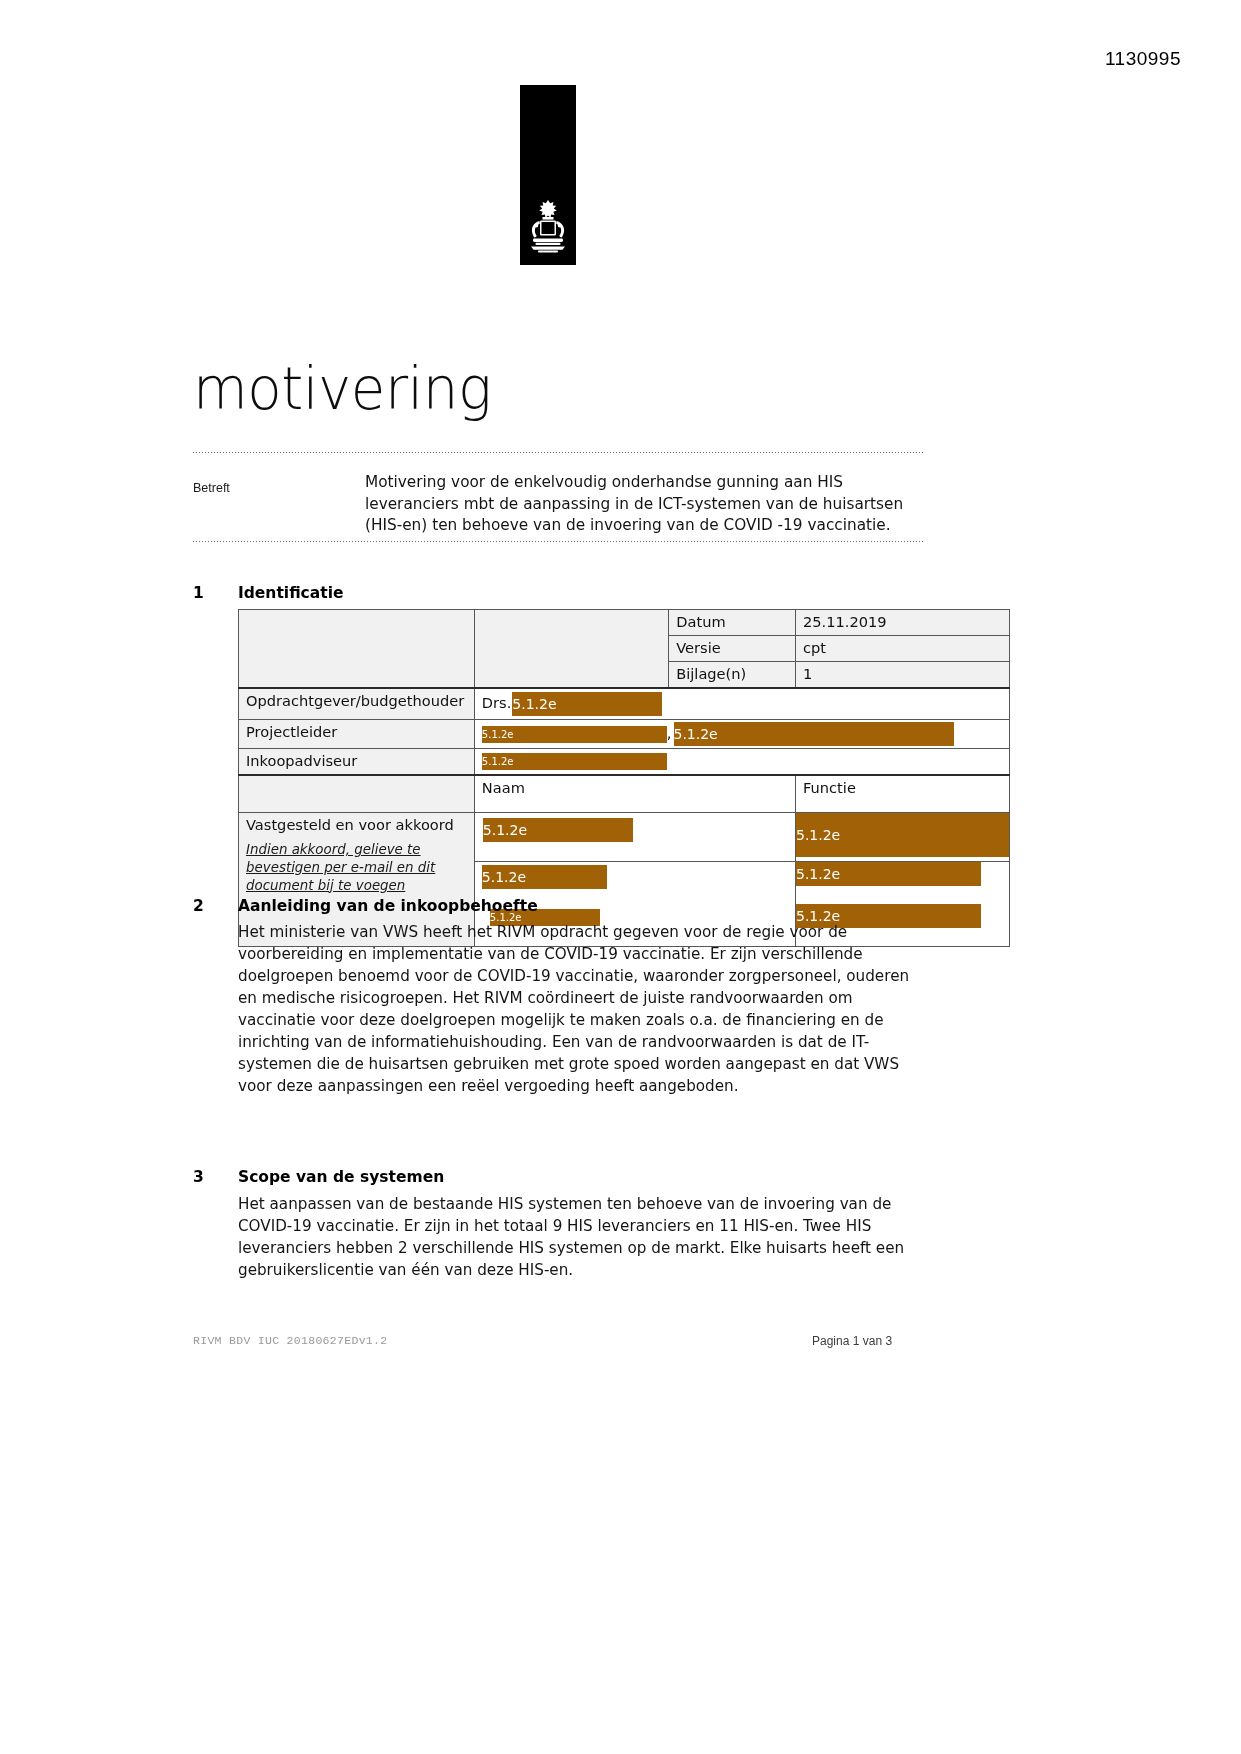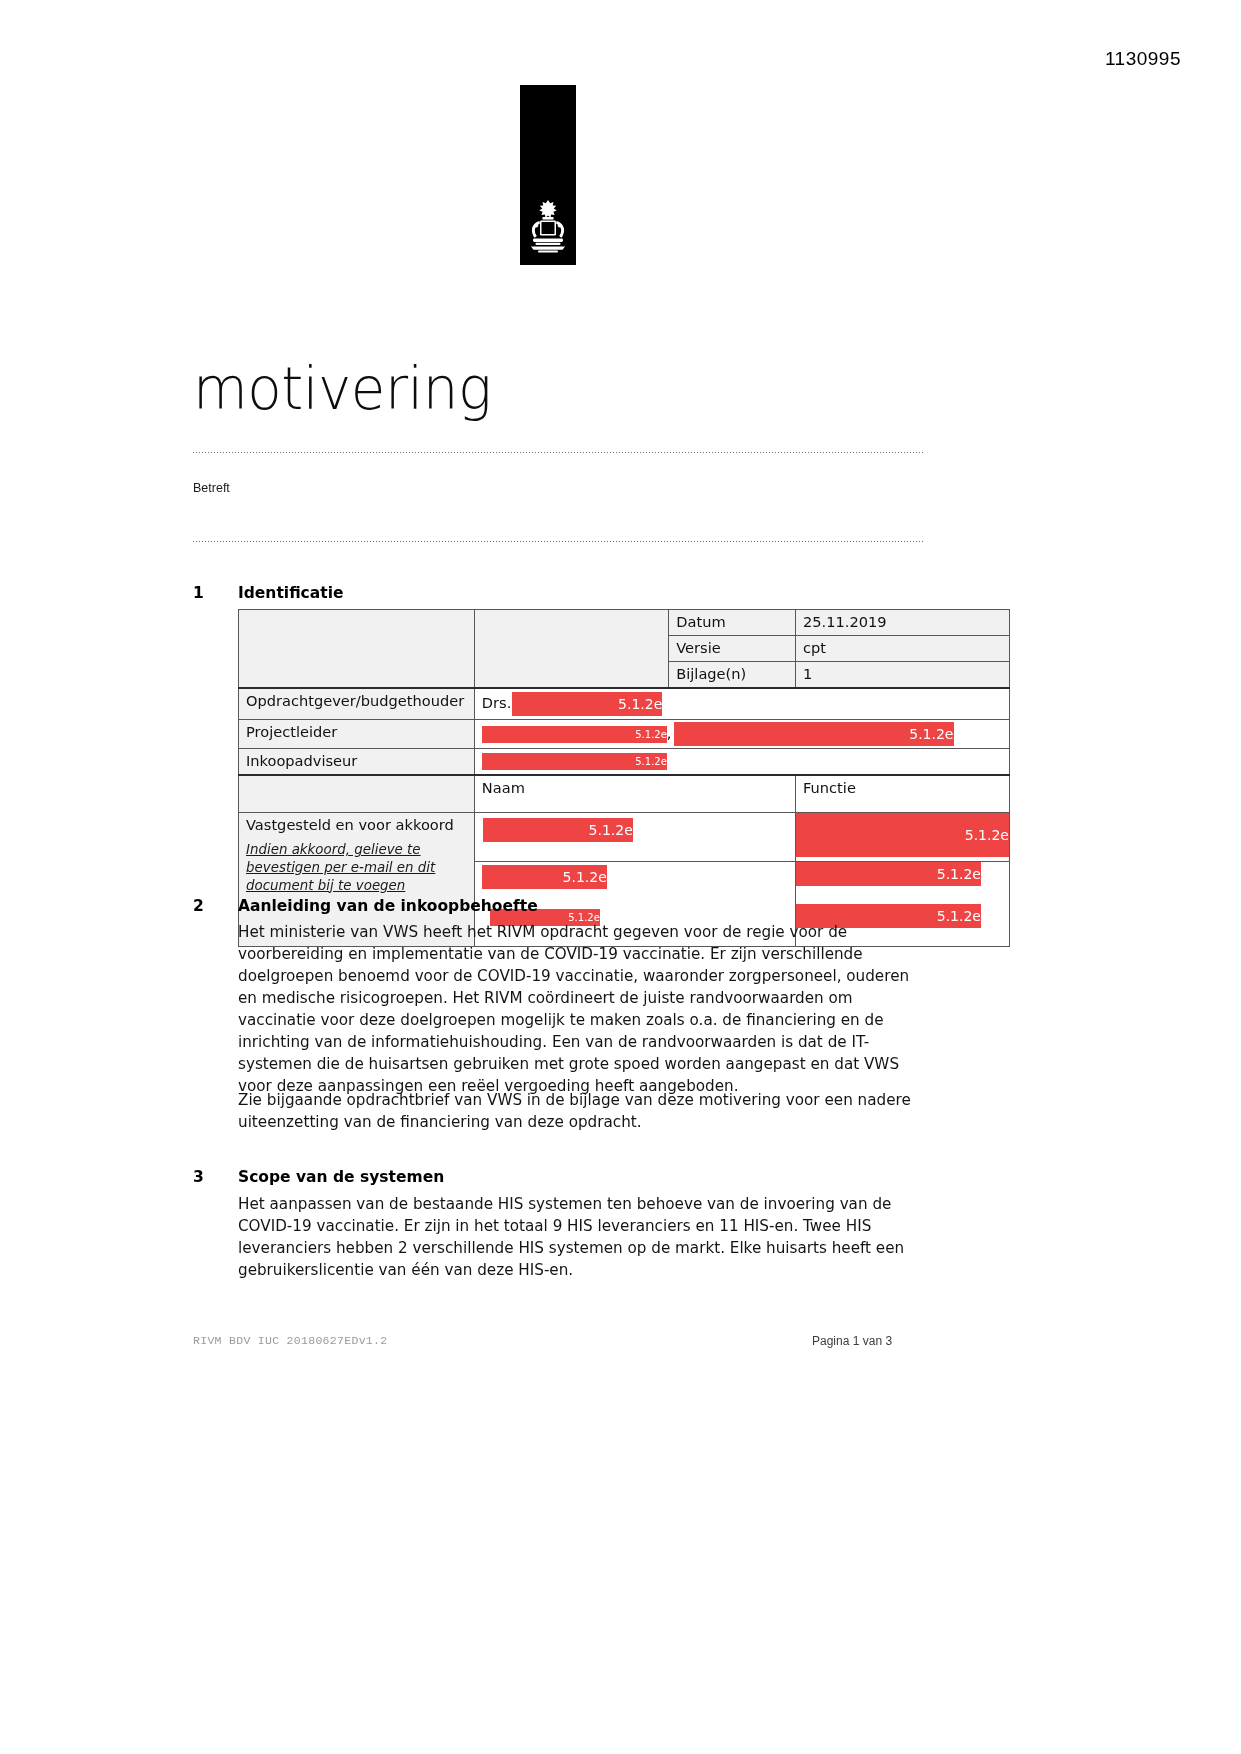--- a/index.html
+++ b/index.html
@@ -106,23 +106,23 @@
   .idtable td.nb-bottom{border-bottom:none;}
   .idtable td.nb-top{border-top:none;}
   .thickline td{border-top:2px solid #2b2b2b;}
   .cell-italic{
     font-style:italic;font-size:13.4px;line-height:1.33;display:block;margin-top:8px;color:#1a1a1a;text-decoration:underline;
   }
 
   
   .redact{
     display:inline-block;
-    background:#ef4444;
+    background:#a16207;
     color:#ffffff;
-    text-align:right;
+    text-align:left;
     font-family:"DejaVu Sans", sans-serif;
     vertical-align:middle;
   }
   .r-big{font-size:14px;padding:4px 0;}
   .r-small{font-size:10px;padding:3px 0;}
 
   
   .footer-left{
     position:absolute;left:193px;top:1334px;
     font-family:Liberation Mono, monospace;
@@ -164,20 +164,21 @@
       </svg>
     </div>
   </div>
 
   <div class="title">motivering</div>
 
   <div class="dotrule top"></div>
   <div class="dotrule bot"></div>
 
   <div class="betreft-label">Betreft</div>
+  <div class="betreft-body">Motivering voor de enkelvoudig onderhandse gunning aan HIS leveranciers mbt  de aanpassing in de ICT-systemen van de huisartsen (HIS-en) ten behoeve van de invoering van de COVID -19 vaccinatie.</div>
 
   <div class="sec-num" style="left:193px;top:584px;">1</div>
   <div class="sec-title" style="left:238px;top:584px;">Identificatie</div>
 
   <table class="idtable">
     <tbody>
         <tr>
       <td class="shade" rowspan="3" style="width:222px;"></td>
       <td class="shade" rowspan="3" style="width:232px;"></td>
       <td class="shade" style="width:124px;">Datum</td>
@@ -248,21 +249,20 @@
       <td class="plain nb-top" style="height:36px;padding:0;">
         <span class="redact r-big" style="width:185px;display:block;">5.1.2e</span>
       </td>
     </tr>
   </tbody>
     </table>
 
   <div class="sec-num" style="left:193px;top:897px;">2</div>
   <div class="sec-title" style="left:238px;top:897px;">Aanleiding van de inkoopbehoefte</div>
   <div class="sec-body" style="left:238px;top:921px;width:693px;">Het ministerie van VWS heeft het RIVM opdracht gegeven voor de regie voor de voorbereiding en implementatie van de COVID-19 vaccinatie. Er zijn verschillende doelgroepen benoemd voor de COVID-19 vaccinatie, waaronder zorgpersoneel, ouderen en medische risicogroepen. Het RIVM coördineert de juiste randvoorwaarden om vaccinatie voor deze doelgroepen mogelijk te maken zoals o.a. de financiering en de inrichting van de informatiehuishouding.  Een van de randvoorwaarden is dat de IT-systemen die de huisartsen gebruiken met grote spoed worden aangepast en dat VWS voor deze aanpassingen een reëel vergoeding heeft aangeboden.</div>
-  <div class="sec-body" style="left:238px;top:1089px;width:693px;">Zie bijgaande opdrachtbrief van VWS in de bijlage van deze motivering voor een nadere uiteenzetting van de financiering van deze opdracht.</div>
 
   <div class="sec-num" style="left:193px;top:1168px;">3</div>
   <div class="sec-title" style="left:238px;top:1168px;">Scope van de systemen</div>
   <div class="sec-body" style="left:238px;top:1193px;width:680px;">Het aanpassen van de bestaande HIS systemen ten behoeve van de invoering van de COVID-19 vaccinatie. Er zijn in het totaal 9 HIS leveranciers en 11 HIS-en. Twee HIS leveranciers hebben 2 verschillende HIS systemen op de markt. Elke huisarts heeft een gebruikerslicentie van één van deze HIS-en.</div>
 
   <div class="footer-left">RIVM BDV IUC 20180627EDv1.2</div>
   <div class="footer-right">Pagina 1 van 3</div>
 
 </div>
 

